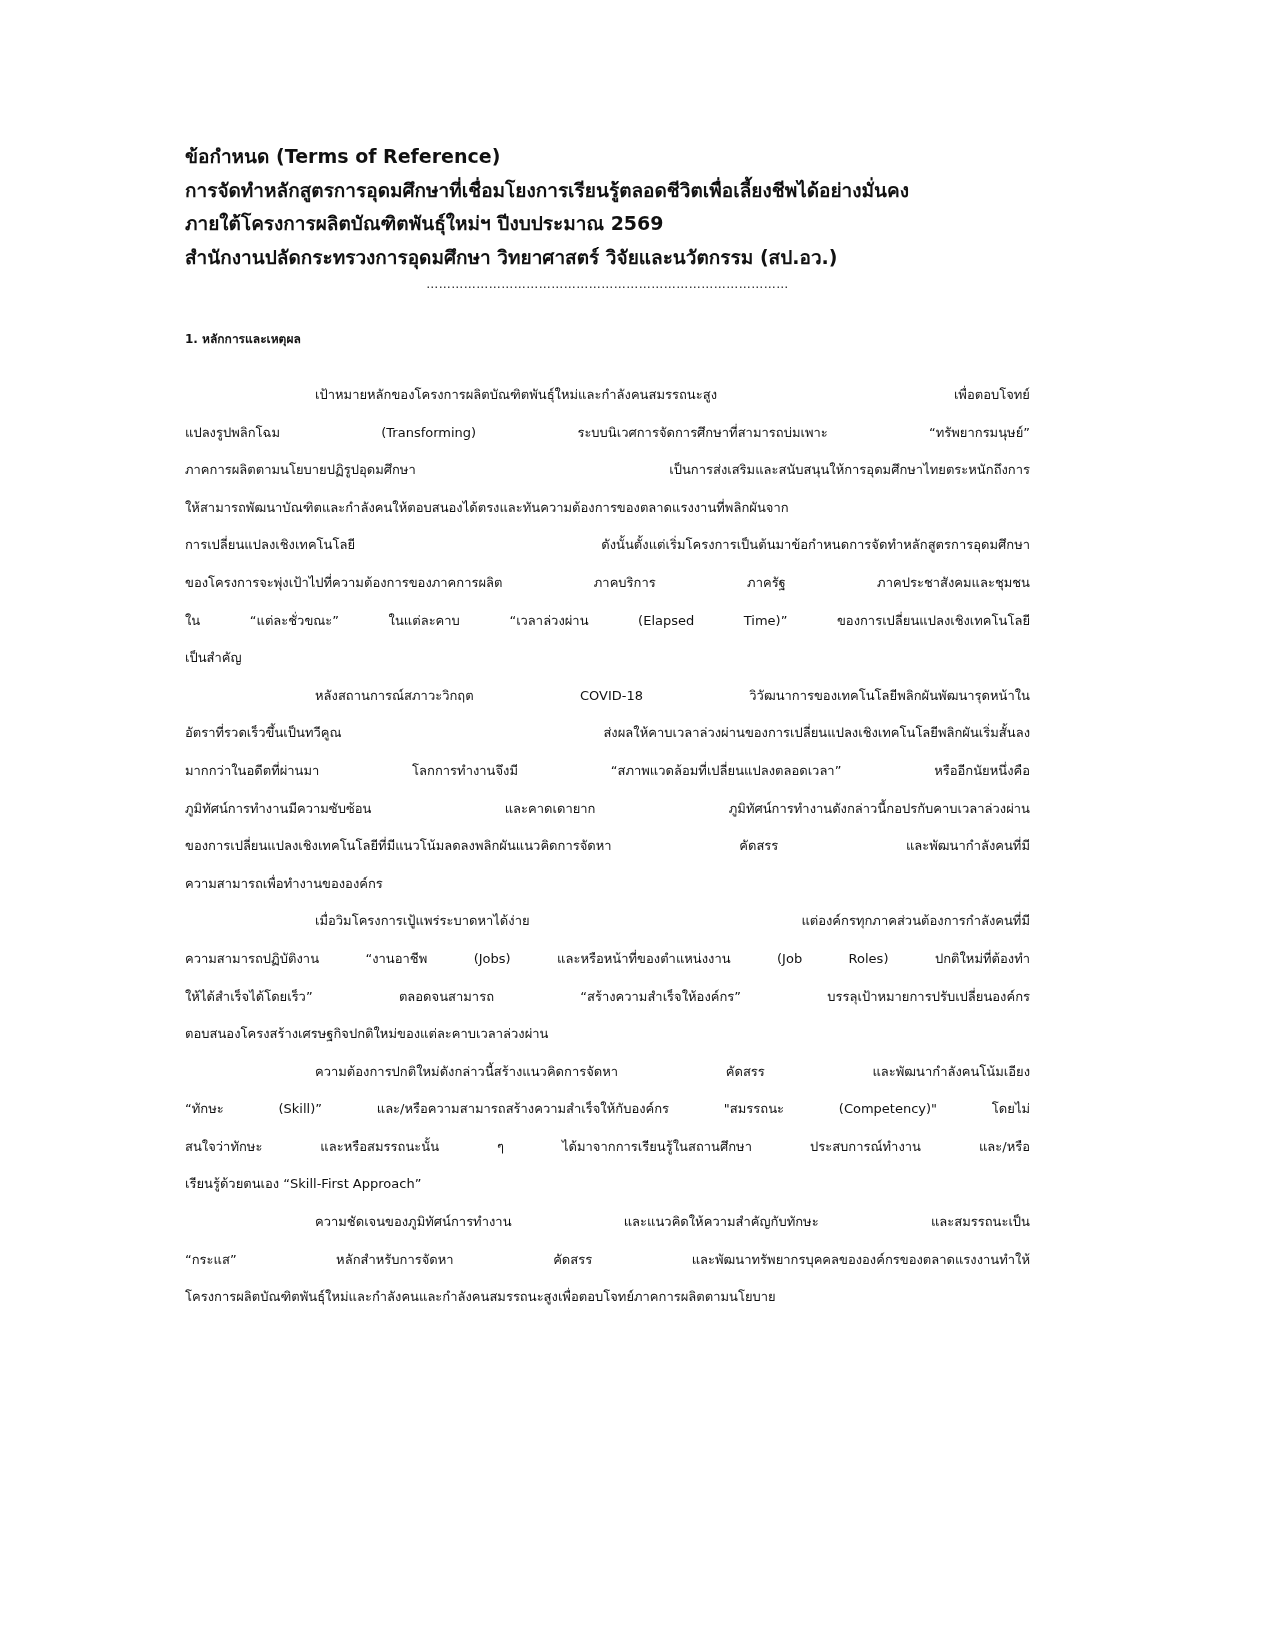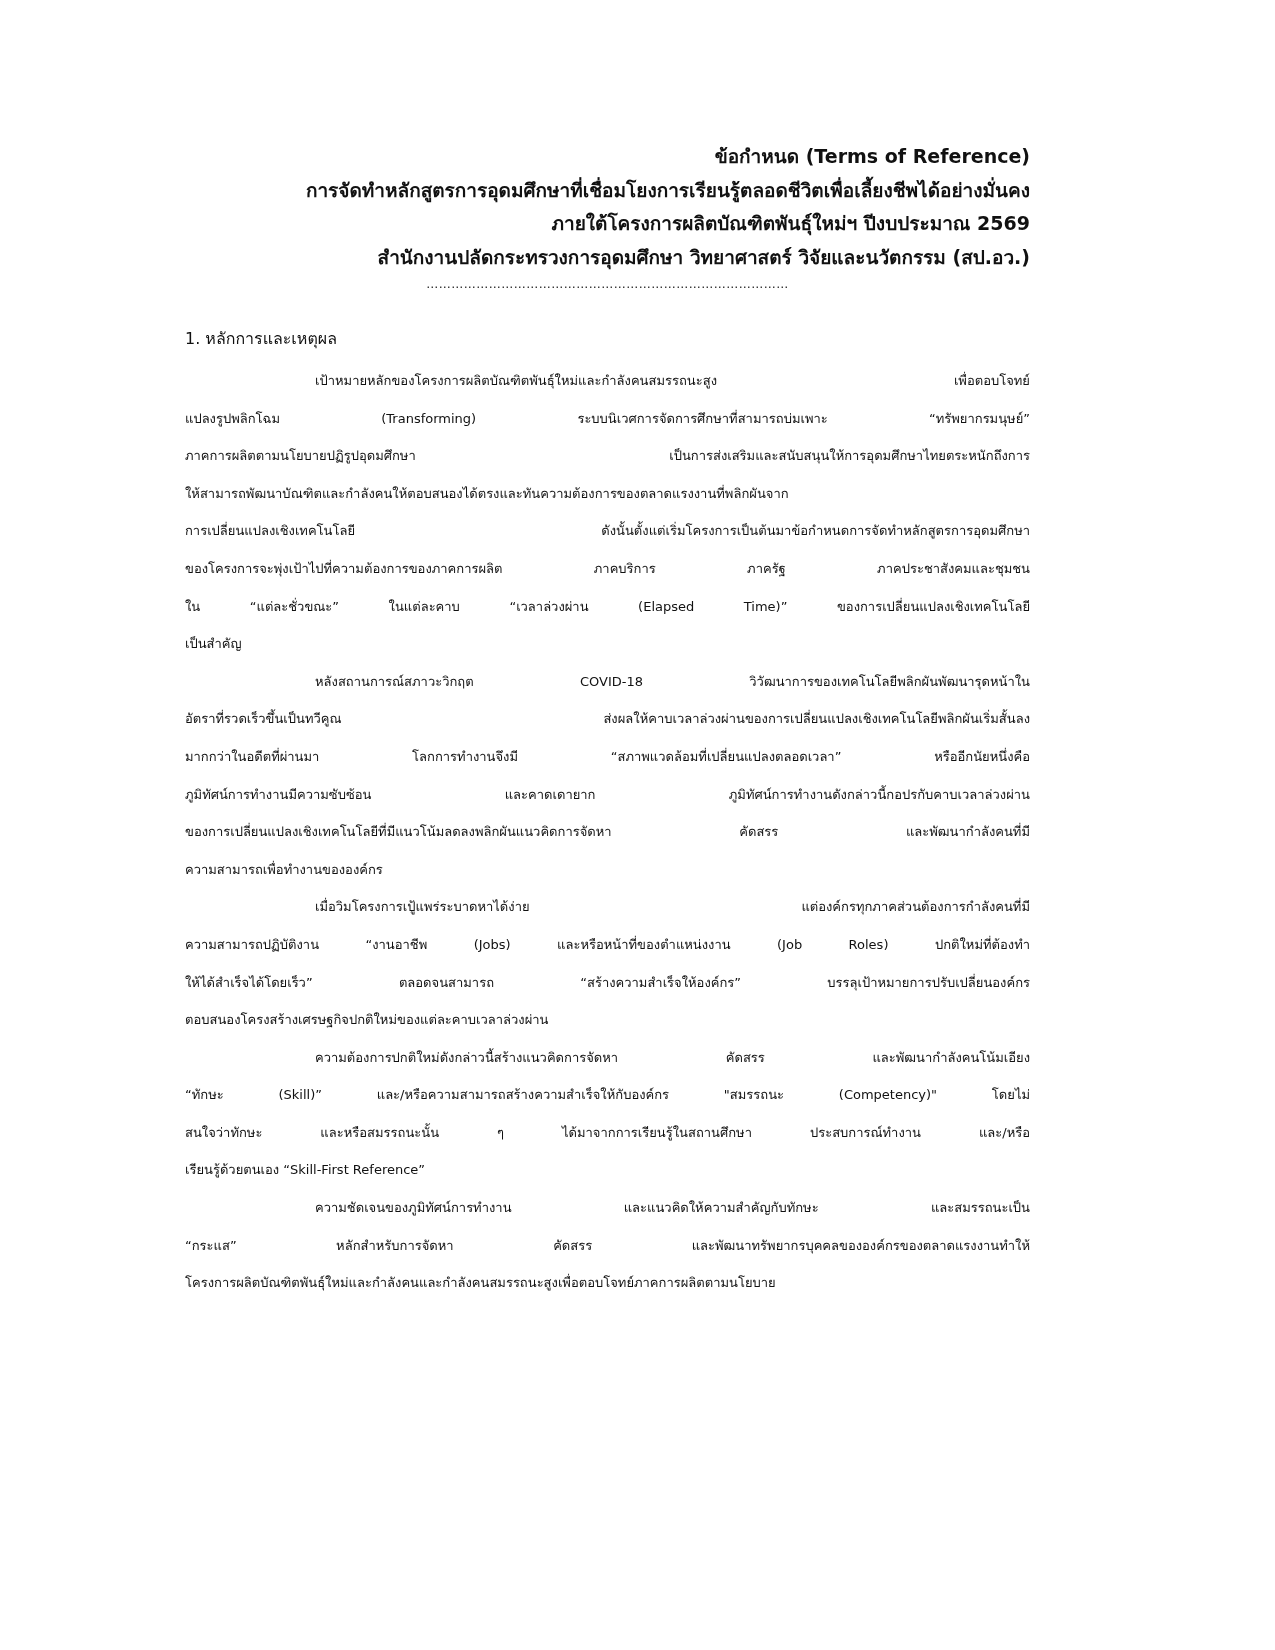--- a/index.html
+++ b/index.html
@@ -15,21 +15,21 @@
       color: #111111;
       font-family: "DejaVu Sans", "Liberation Sans", sans-serif;
     }
     .page {
       position: absolute;
       left: 185px;
       top: 140px;
       width: 845px;
     }
     .header {
-      text-align: right;
+      text-align: left;
       font-weight: bold;
       font-size: 19px;
       line-height: 33.5px;
       margin-left: 0;
     }
     .header-line {
       display: block;
       white-space: nowrap;
     }
     .divider {
@@ -37,25 +37,25 @@
       font-size: 12px;
       letter-spacing: 0.5px;
       line-height: 12px;
       margin-top: 4px;
       color: #222;
       overflow: hidden;
       white-space: nowrap;
       height: 14px;
     }
     .section-title {
-      font-weight: normal;
-      font-size: 16px;
+      font-weight: bold;
+      font-size: 12px;
       margin-top: 32px;
       line-height: 30px;
-      margin-bottom: 8px;
+      margin-bottom: 22px;
     }
     .line {
       display: block;
       white-space: nowrap;
       overflow: hidden;
       text-align: justify;
       text-align-last: justify;
     }
     .line.last {
       text-align-last: left;
@@ -106,21 +106,21 @@
     <span class="line indent">เมื่อวิมโครงการเปู้แพร่ระบาดหาได้ง่าย แต่องค์กรทุกภาคส่วนต้องการกำลังคนที่มี</span>
     <span class="line">ความสามารถปฏิบัติงาน “งานอาชีพ (Jobs) และหรือหน้าที่ของตำแหน่งงาน (Job Roles) ปกติใหม่ที่ต้องทำ</span>
     <span class="line">ให้ได้สำเร็จได้โดยเร็ว” ตลอดจนสามารถ “สร้างความสำเร็จให้องค์กร” บรรลุเป้าหมายการปรับเปลี่ยนองค์กร</span>
     <span class="line last">ตอบสนองโครงสร้างเศรษฐกิจปกติใหม่ของแต่ละคาบเวลาล่วงผ่าน</span>
   </div>
 
   <div class="para-block">
     <span class="line indent">ความต้องการปกติใหม่ดังกล่าวนี้สร้างแนวคิดการจัดหา คัดสรร และพัฒนากำลังคนโน้มเอียง</span>
     <span class="line">“ทักษะ (Skill)” และ/หรือความสามารถสร้างความสำเร็จให้กับองค์กร "สมรรถนะ (Competency)" โดยไม่</span>
     <span class="line">สนใจว่าทักษะ และหรือสมรรถนะนั้น ๆ ได้มาจากการเรียนรู้ในสถานศึกษา ประสบการณ์ทำงาน และ/หรือ</span>
-    <span class="line last">เรียนรู้ด้วยตนเอง “Skill-First Reference”</span>
+    <span class="line last">เรียนรู้ด้วยตนเอง “Skill-First Approach”</span>
   </div>
 
   <div class="para-block">
     <span class="line indent">ความชัดเจนของภูมิทัศน์การทำงาน และแนวคิดให้ความสำคัญกับทักษะ และสมรรถนะเป็น</span>
     <span class="line">“กระแส” หลักสำหรับการจัดหา คัดสรร และพัฒนาทรัพยากรบุคคลขององค์กรของตลาดแรงงานทำให้</span>
     <span class="line">โครงการผลิตบัณฑิตพันธุ์ใหม่และกำลังคนและกำลังคนสมรรถนะสูงเพื่อตอบโจทย์ภาคการผลิตตามนโยบาย</span>
   </div>
 </div>
 
 </body></html>

